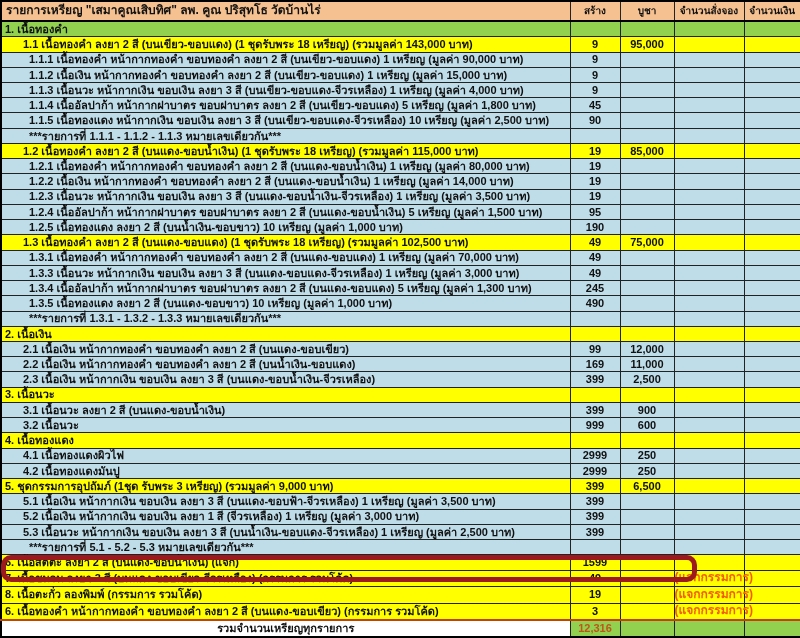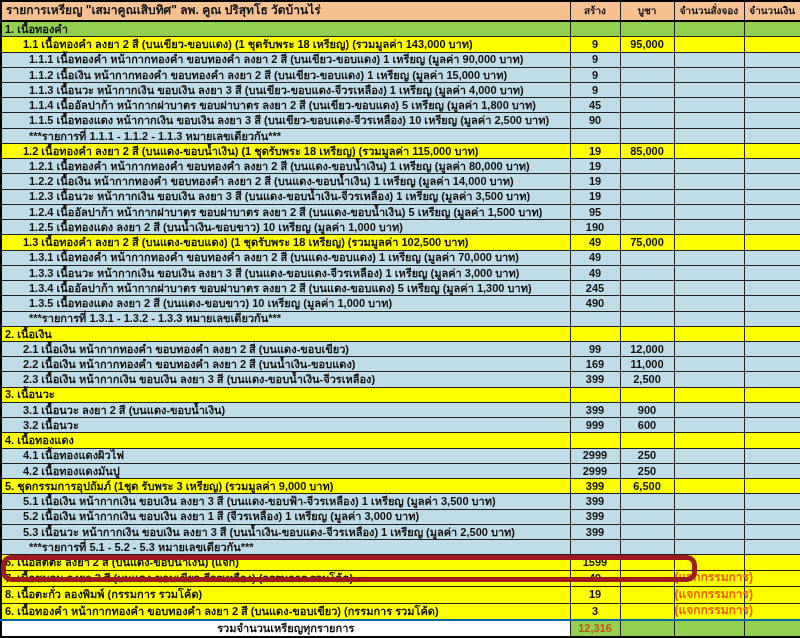--- a/index.html
+++ b/index.html
@@ -15,21 +15,21 @@
   td.desc{text-align:left;}
   td.num{text-align:center;}
   tr.green td{background:#92d050;}
   tr.yellow td{background:#ffff00;}
   tr.item td,tr.note td{background:#bfdde9;}
   tr.note td.desc{text-align:left;padding-right:200px;margin-top:45px;}
   tr.lvl0 td.desc{padding-left:3px;}
   tr.lvl1 td.desc{padding-left:21px;}
   tr.lvl2 td.desc{padding-left:27px;}
   td.orders-cell{color:#f25c05;font-size:12px;margin-left:40px;}
-  tr.total td{background:#92d050;border-top:2px solid #0369a1;}
+  tr.total td{background:#92d050;border-top:2px solid #c2410c;}
   tr.total td.desc{background:#ffffff;text-align:center;padding:0;}
   tr.total td.made-cell{color:#bf5517;}
   #highlight-box{position:absolute;left:1px;border:5px solid #9c1a1e;border-radius:10px;
                  box-sizing:border-box;width:696px;height:27px;pointer-events:none;z-index:5;}
 </style>
 </head>
 <body>
 
 <div class="wrap">
   <table>

